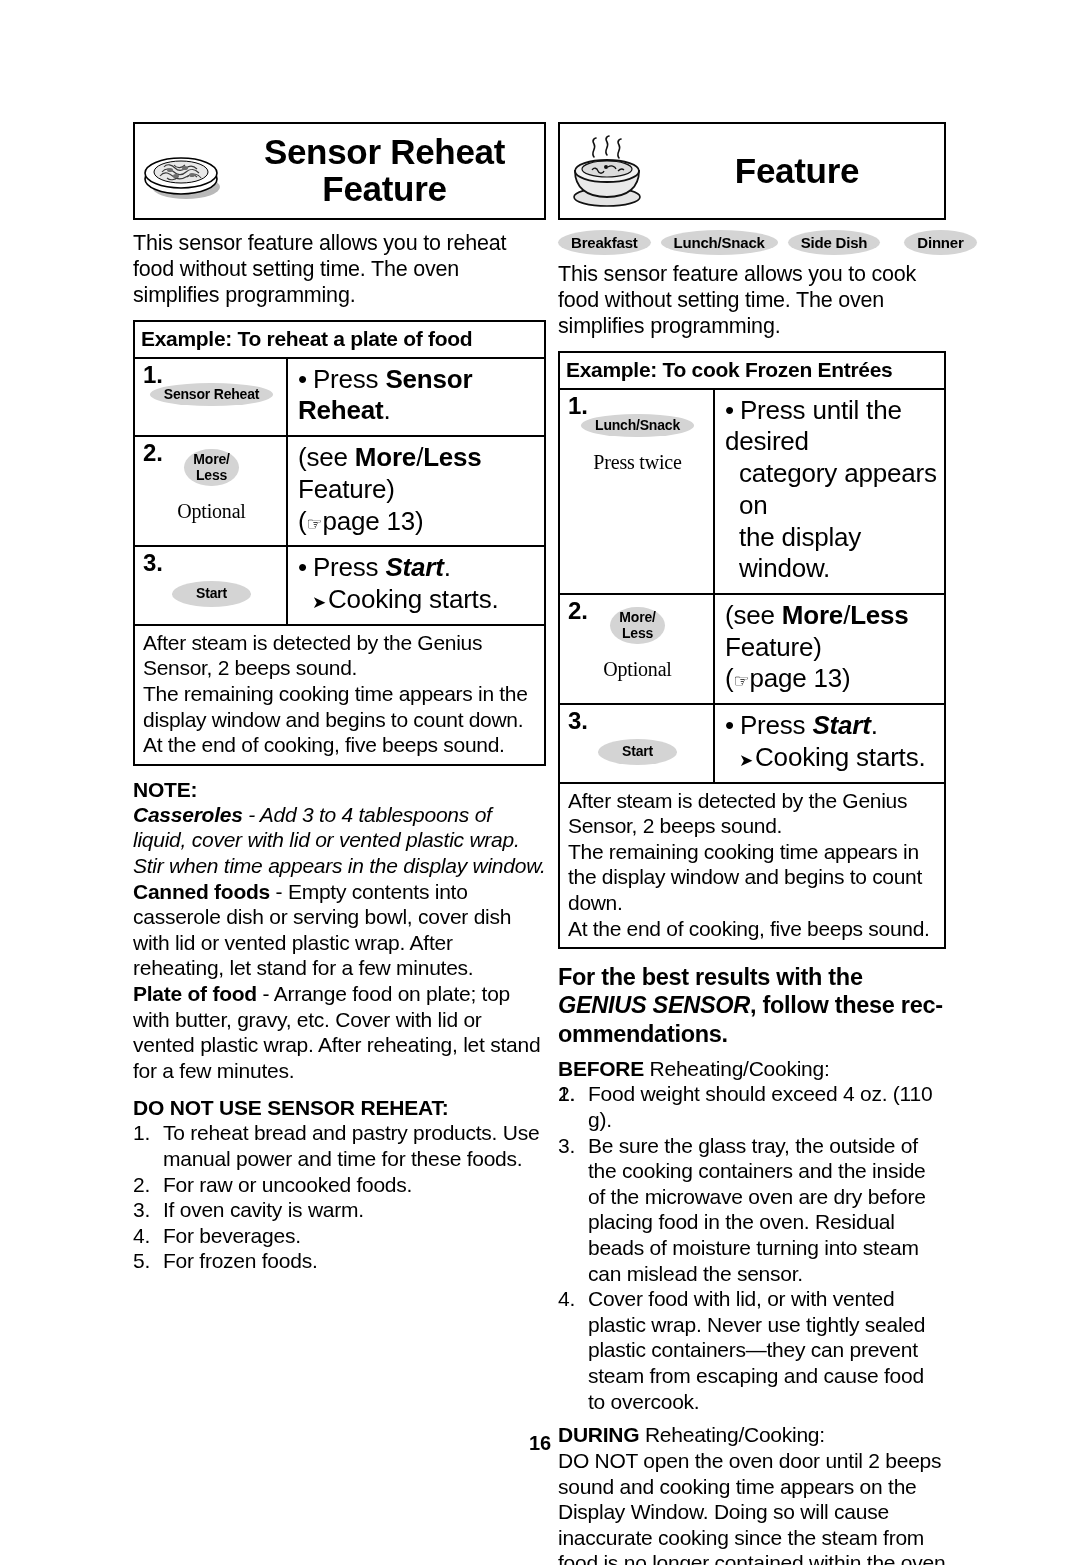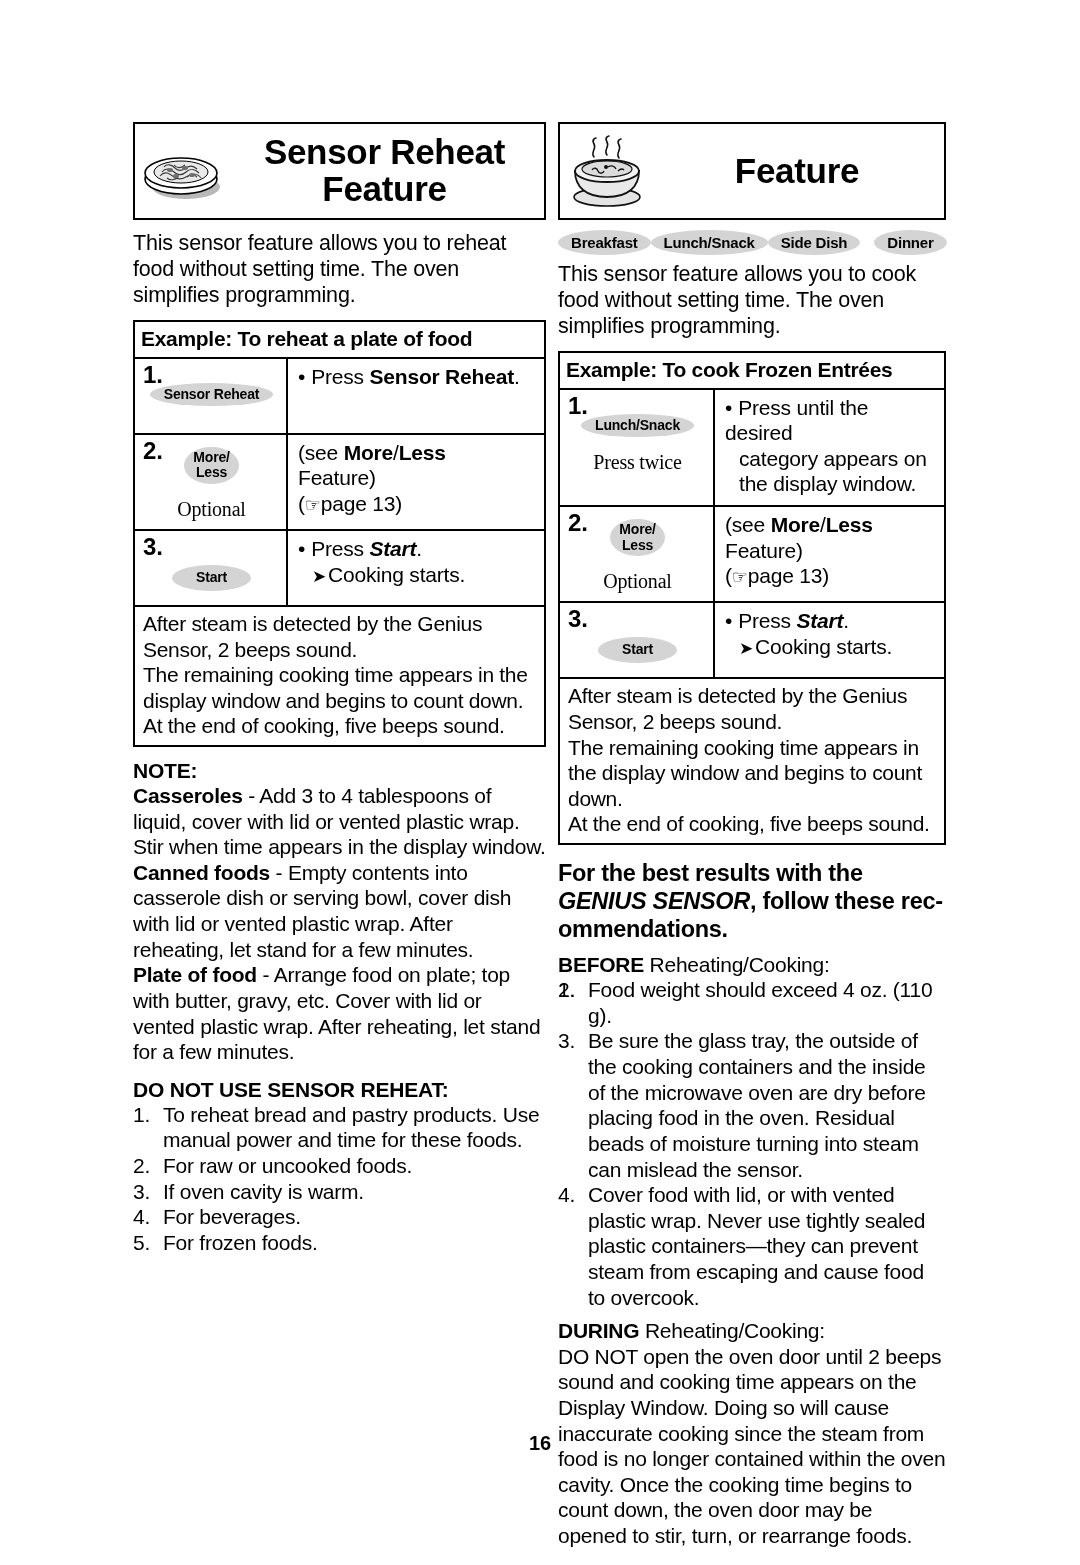--- a/index.html
+++ b/index.html
@@ -63,21 +63,21 @@
     margin-top: 10px;
     letter-spacing: -0.2px;
   }
 
   
   .badge-row {
     display: flex;
     align-items: center;
     margin-top: 10px;
     margin-bottom: 4px;
-    gap: 0;
+    gap: 10px;
   }
   .badge {
     background: #d4d4d4;
     border-radius: 50%/50%;
     font-size: 15px;
     font-weight: 600;
     padding: 4px 13px;
     white-space: nowrap;
     letter-spacing: -0.2px;
   }
@@ -135,21 +135,21 @@
     font-size: 20px;
     text-align: center;
     margin-top: 14px;
     letter-spacing: -0.2px;
     font-family: Liberation Serif, serif;
   }
   .ex-desc {
     flex: 1;
     box-sizing: border-box;
     padding: 5px 6px 8px 10px;
-    font-size: 21px;
+    font-size: 26px;
     line-height: 1.22;
     letter-spacing: -0.2px;
   }
   .ex-desc b { font-weight: bold; }
   .ex-desc i { font-style: italic; font-weight: bold; }
   .sub-line { padding-left: 14px; }
   .bullet-dot::before { content: "\2022"; margin-right: 6px; }
   .arrow-mark::before { content: "\27A4"; margin-right: 2px; font-size: 17px; }
   .hand::before { content: "\261E"; font-size: 18px; }
 
@@ -291,21 +291,21 @@
           <div class="sub-line"><span class="arrow-mark"></span><span>Cooking starts.</span></div>
         </div>
       </div>
 
       <div class="ex-footer" style="white-space:pre-line;">After steam is detected by the Genius Sensor, 2 beeps sound.
 The remaining cooking time appears in the display window and begins to count down.
 At the end of cooking, five beeps sound.</div>
     </div>
 
     <div class="heading-bold" style="margin-top:12px;">NOTE:</div>
-    <div class="block" style="margin-top:0;">
+    <div class="block" style="margin-top:0;font-style:italic;">
       <b>Casseroles</b><span> - Add 3 to 4 tablespoons of liquid, cover with lid or vented plastic wrap. Stir when time appears in the display window.</span>
     </div>
     <div class="block" style="margin-top:0;">
       <b>Canned foods</b><span> - Empty contents into casserole dish or serving bowl, cover dish with lid or vented plastic wrap. After reheating, let stand for a few minutes.</span>
     </div>
     <div class="block" style="margin-top:0;">
       <b>Plate of food</b><span> - Arrange food on plate; top with butter, gravy, etc. Cover with lid or vented plastic wrap. After reheating, let stand for a few minutes.</span>
     </div>
 
     <div class="heading-bold" style="margin-top:13px;">DO NOT USE SENSOR REHEAT:</div>

